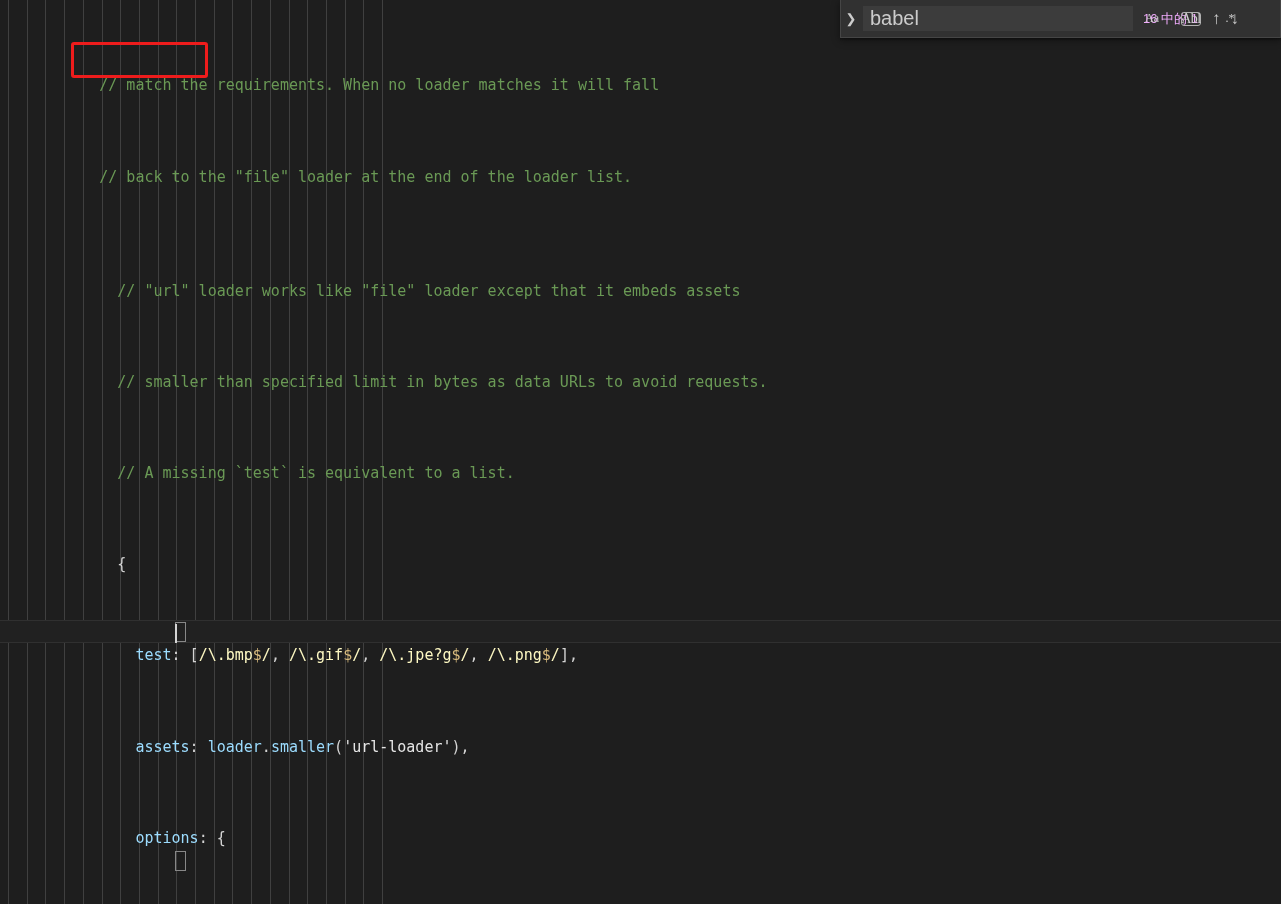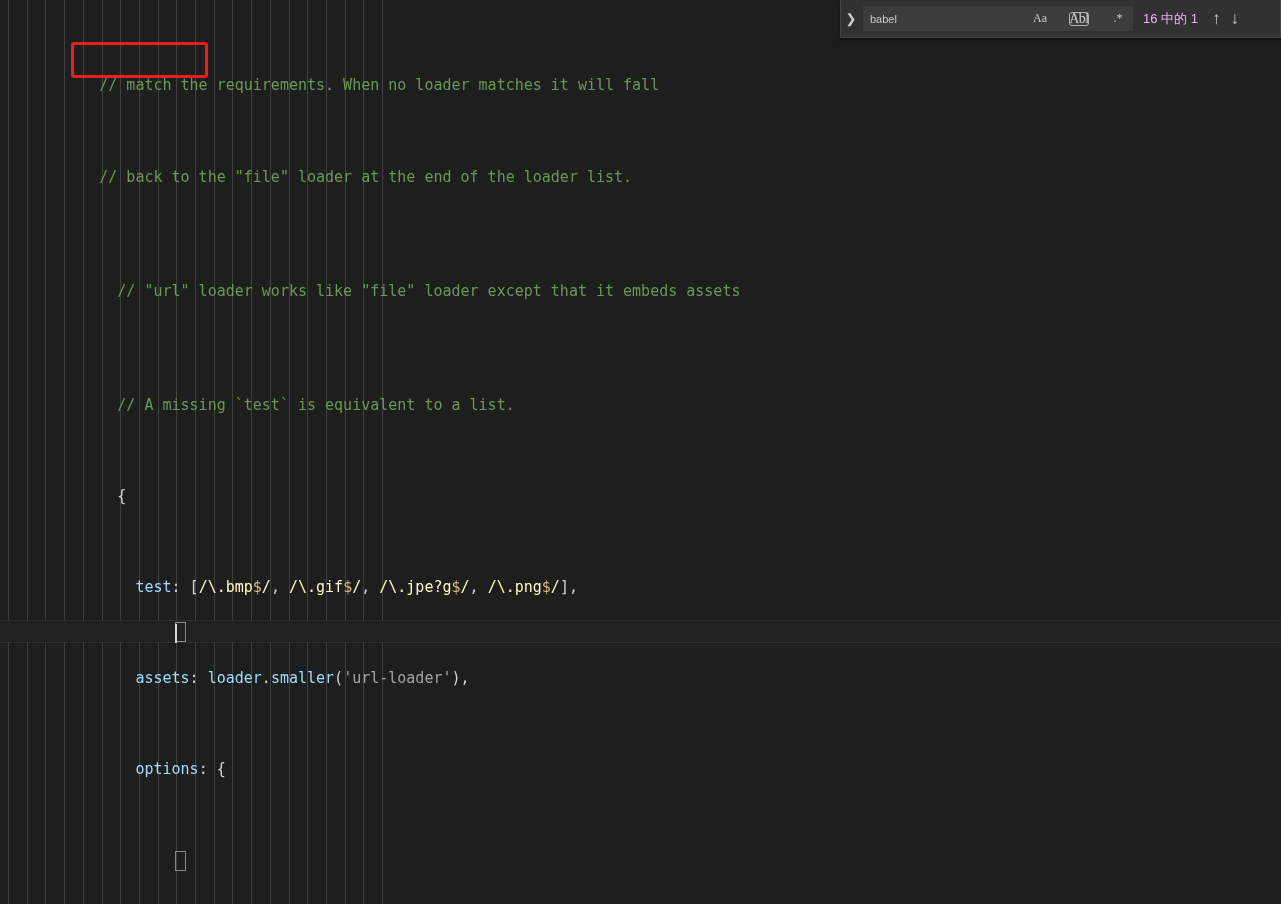--- a/index.html
+++ b/index.html
@@ -27,21 +27,21 @@
     white-space: pre;
     color: #d4d4d4;
     padding-top: 6px;
   }
   .ln { position: relative; height: 22.8px; padding-left: 18px; }
 
   
   .cmt  { color: #6a9955; }
   .key  { color: #9cdcfe; }   
   .pun  { color: #d4d4d4; }
-  .str  { color: #a3a3a3; }
+  .str  { color: #e5e5e5; }
   .id   { color: #9cdcfe; }
   .rx   { color: #fef9c3; }
   .rxd  { color: #d7ba7d; }
   .white{ color: #d4d4d4; }
 
   
   .cur-line {
     position: absolute;
     left: 0; width: 1281px; height: 22.8px;
     border-top: 1px solid #303030;
@@ -101,21 +101,21 @@
     background: #3c3c3c;
     border: 1px solid #3c3c3c;
     margin-left: 2px;
   }
   .find-input {
     flex: 1;
     background: transparent;
     border: none; outline: none;
     color: #cccccc;
     font-family: "Liberation Sans", sans-serif;
-    font-size: 11px;
+    font-size: 20px;
     padding: 0 6px;
   }
   .find-opts { display: flex; align-items: center; gap: 18px; padding-right: 3px; }
   .opt {
     width: 22px; height: 20px;
     display: flex; align-items: center; justify-content: center;
     color: #cfcfcf; font-size: 12px;
     border-radius: 3px;
     cursor: pointer;
     font-family: "Liberation Serif", serif;
@@ -172,20 +172,21 @@
 
   <div class="code">
 
     <div class="ln"><span class="cmt">         // match the requirements. When no loader matches it will fall</span></div>
 
     <div class="ln"><span class="cmt">         // back to the "file" loader at the end of the loader list.</span></div>
 
 
     <div class="ln"><span class="cmt">           // "url" loader works like "file" loader except that it embeds assets</span></div>
 
+    <div class="ln"><span class="cmt">           // smaller than specified limit in bytes as data URLs to avoid requests.</span></div>
 
     <div class="ln"><span class="cmt">           // A missing `test` is equivalent to a list.</span></div>
 
     <div class="ln"><span class="pun">           {</span></div>
 
     <div class="ln"><span class="white">             </span><span class="key">test</span><span class="pun">: [</span><span class="rx">/\.bmp</span><span class="rxd">$</span><span class="rx">/</span><span class="pun">, </span><span class="rx">/\.gif</span><span class="rxd">$</span><span class="rx">/</span><span class="pun">, </span><span class="rx">/\.jpe?g</span><span class="rxd">$</span><span class="rx">/</span><span class="pun">, </span><span class="rx">/\.png</span><span class="rxd">$</span><span class="rx">/</span><span class="pun">],</span></div>
 
     <div class="ln"><span class="white">             </span><span class="key">assets</span><span class="pun">: </span><span class="id">loader</span><span class="pun">.</span><span class="id">smaller</span><span class="pun">(</span><span class="str">'url-loader'</span><span class="pun">),</span></div>
 
     <div class="ln"><span class="white">             </span><span class="key">options</span><span class="pun">: {</span></div>

